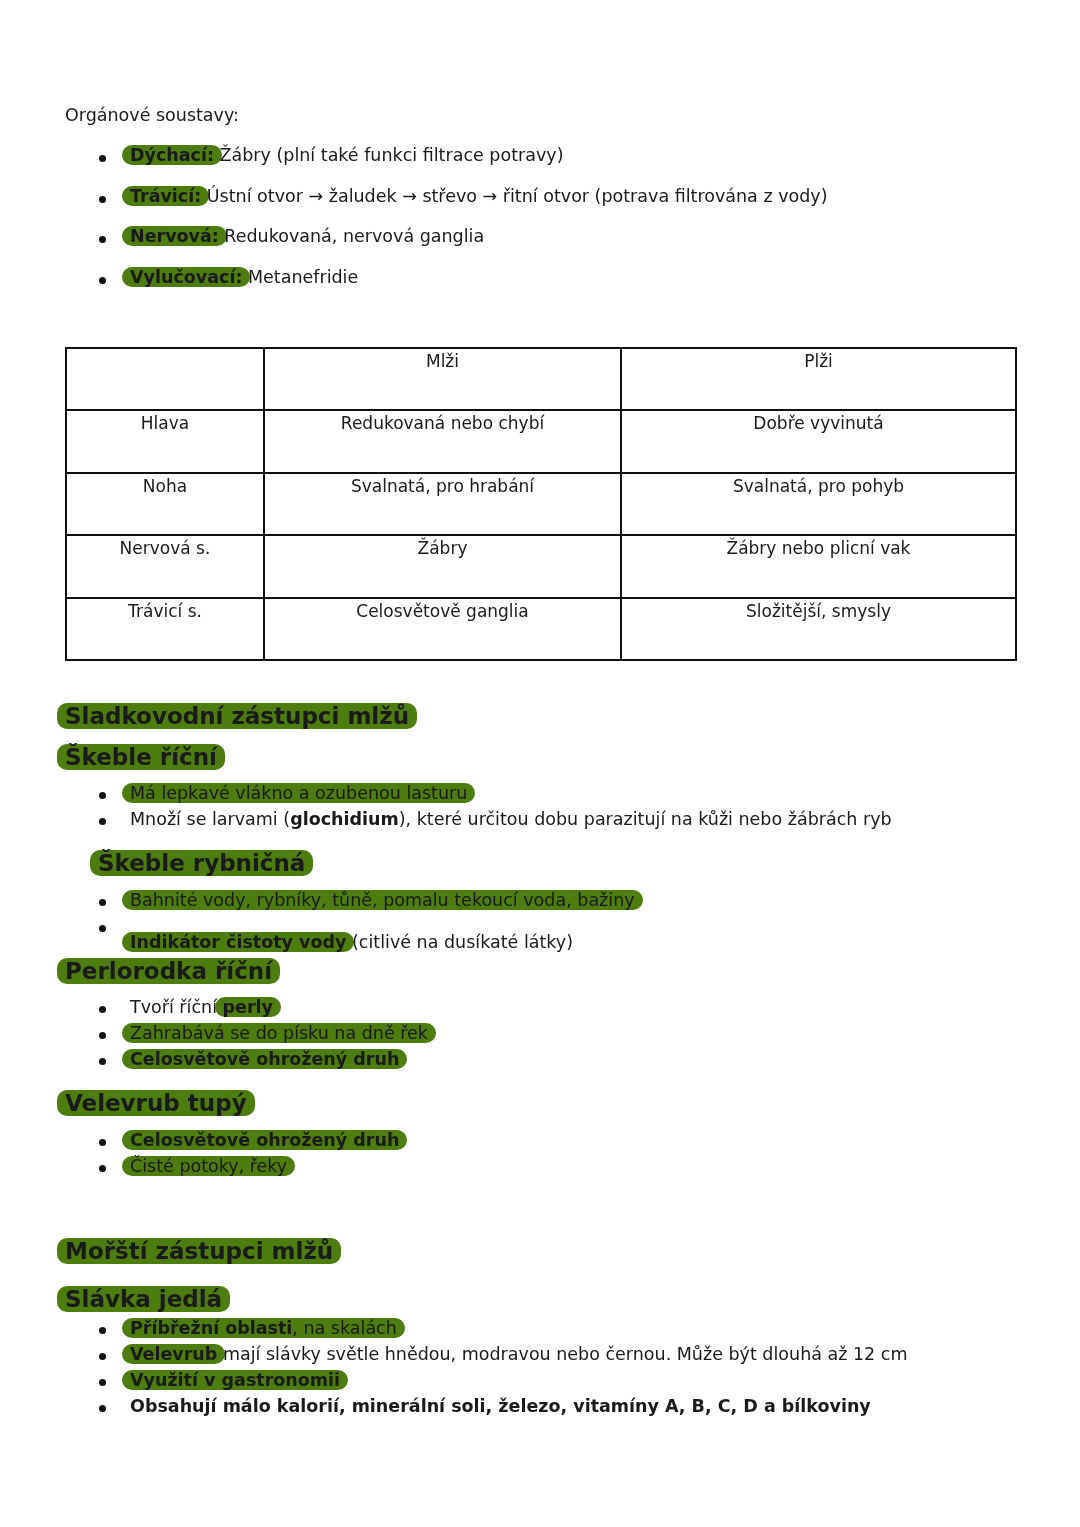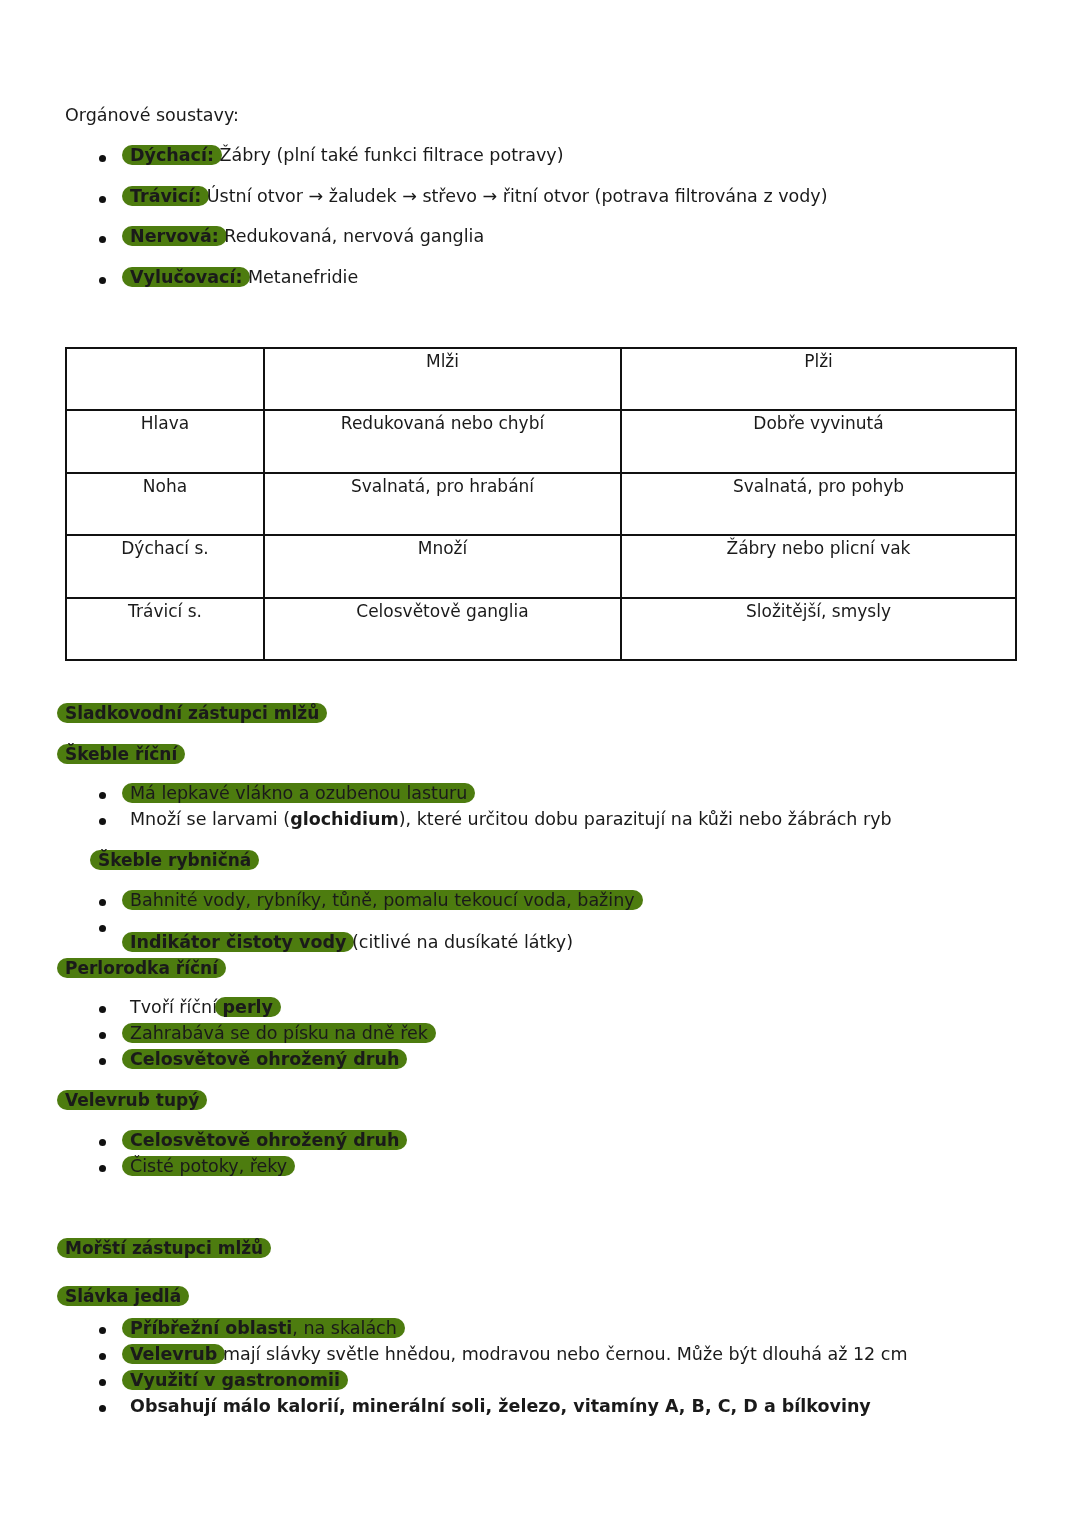--- a/index.html
+++ b/index.html
@@ -16,21 +16,21 @@
   .organ { left: 130px; font-size: 17.5px; }
   table.cmp {
     position: absolute; left: 65px; top: 347px; width: 950px; height: 314px;
     border-collapse: collapse; table-layout: fixed;
     font-size: 17px;
   }
   table.cmp td {
     border: 2px solid #111; text-align: center; vertical-align: top;
     padding-top: 2px; height: 40px;
   }
-  .sec { font-weight: bold; font-size: 17px; }
+  .sec { font-weight: bold; font-size: 23px; }
   .li { left: 130px; font-size: 17.5px; }
 </style>
 </head>
 <body>
 
 <div class="abs intro">Orgánové soustavy:</div>
 
 <div>
   <span class="bullet" style="left:99px;top:155px"></span>
   <div class="abs organ" style="top:145px">
@@ -66,22 +66,22 @@
     <td>Hlava</td>
     <td>Redukovaná nebo chybí</td>
     <td>Dobře vyvinutá</td>
   </tr>
   <tr>
     <td>Noha</td>
     <td>Svalnatá, pro hrabání</td>
     <td>Svalnatá, pro pohyb</td>
   </tr>
   <tr>
-    <td>Dýchací s.</td>
-    <td>Množí</td>
+    <td>Nervová s.</td>
+    <td>Žábry</td>
     <td>Žábry nebo plicní vak</td>
   </tr>
   <tr>
     <td>Trávicí s.</td>
     <td>Celosvětově ganglia</td>
     <td>Složitější, smysly</td>
   </tr>
 </tbody>
   </table>
 

